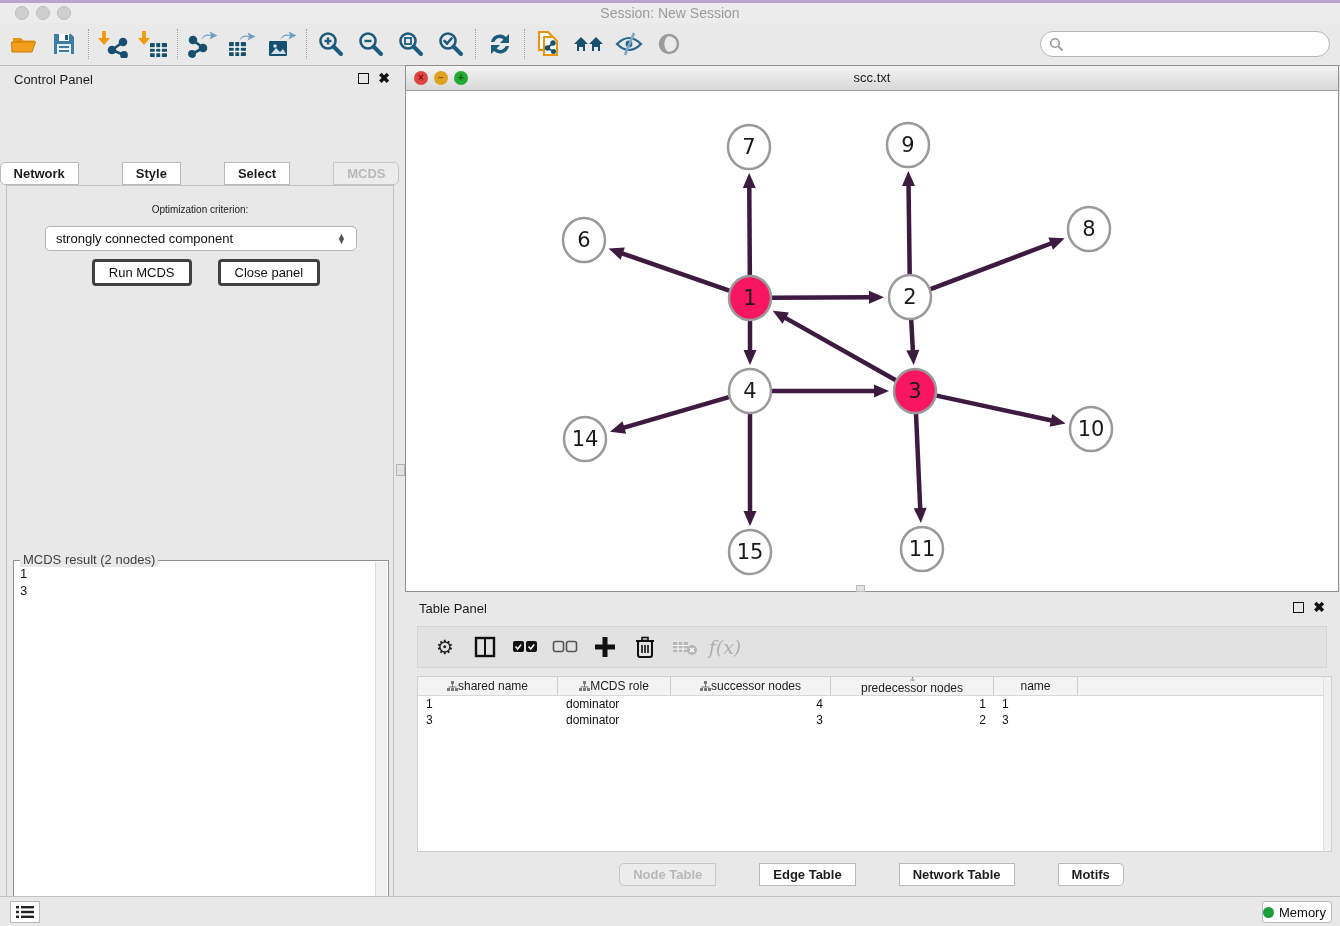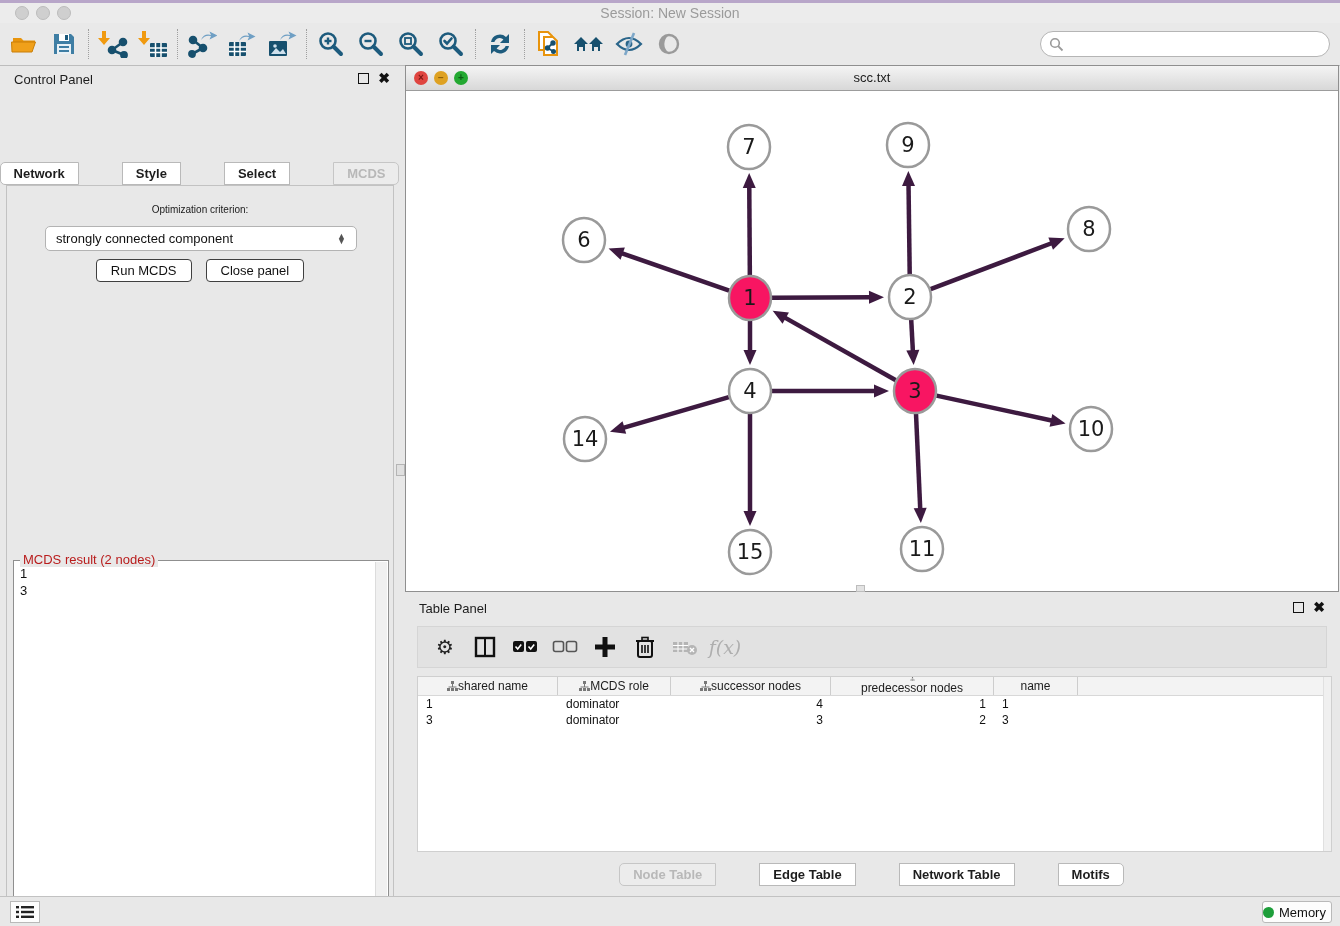--- a/index.html
+++ b/index.html
@@ -30,24 +30,24 @@
   .tabs-row { position:absolute; left:0; width:100%; display:flex; justify-content:center;gap:44px; }
   .seg-tab { padding:3px 13px; font-size:13px; font-weight:bold; color:#1d1d1d; background:#fff; border:1px solid #b9b9b9; margin-left:-1px; }
   .seg-tab:first-child { border-radius:5px 0 0 5px; }
   .seg-tab:last-child { border-radius:0 5px 5px 0; }
   .seg-tab.selected { background:#ececec; color:#b8b8b8; border-color:#c6c6c6; }
   #cp-tabs { top:96px; left:0; width:400px; }
   #cp-content { left:6px; top:119px; width:388px; height:759px; border:1px solid #c2c2c2; background:#e8e8e8; }
   #opt-label { top:18px; left:0; width:100%; text-align:center; font-size:10px; color:#1a1a1a; }
   #criterion-select { left:38px; top:40px; width:312px; height:25px; background:#fff; border:1px solid #b3b3b3; border-radius:5px; display:flex; align-items:center; padding:0 10px; font-size:13px; color:#111; }
   #criterion-select .spin { margin-left:auto; display:flex; flex-direction:column; line-height:5px; font-size:9px; color:#555; }
-  .mac-btn { background:#fff; border:1px solid #404040; border-radius:4px; font-size:13px; color:#111; padding:3px 14px; font-family:"Liberation Sans",sans-serif; }
+  .mac-btn { background:#fff; border:3px solid #404040; border-radius:4px; font-size:13px; color:#111; padding:3px 14px; font-family:"Liberation Sans",sans-serif;margin-left:12px; }
   #btn-row { top:73px; left:0; width:100%; display:flex; justify-content:center; gap:14px; }
   #mcds-fieldset { left:6px; top:374px; width:376px; height:379px; border:1px solid #8f8f8f; background:#fff; }
-  #mcds-legend { position:absolute; left:6px; top:-9px; background:#e8e8e8; padding:0 3px; font-size:13px; color:#b91c1c; }
+  #mcds-legend { position:absolute; left:6px; top:-9px; background:#e8e8e8; padding:0 3px; font-size:13px; color:#404040; }
   #mcds-lines { position:absolute; left:6px; top:4px; font-size:13px; color:#111; line-height:17px; white-space:pre; }
   #mcds-scroll { position:absolute; right:1px; top:1px; width:12px; height:375px; background:#f0f0f0; border-left:1px solid #dcdcdc; }
   #v-grip { left:396px; top:464px; width:9px; height:12px; background:#e0e0e0; border:1px solid #b5b5b5; }
 
   
   #net-window { left:405px; top:65px; width:934px; height:527px; border:1px solid #8f8f8f; background:#fff; }
   #net-titlebar { position:absolute; left:0; top:0; width:100%; height:25px; background:linear-gradient(#f4f4f4,#d8d8d8); border-bottom:1px solid #9c9c9c; }
   .net-light { position:absolute; top:5px; width:14px; height:14px; border-radius:50%; font-size:10px; font-weight:bold; text-align:center; line-height:14px; }
   #net-title { position:absolute; left:0; right:0; top:4px; text-align:center; font-size:13px; color:#1a1a1a; }
   #graph-area { position:absolute; left:0; top:25px; width:932px; height:500px; background:#fff; }

